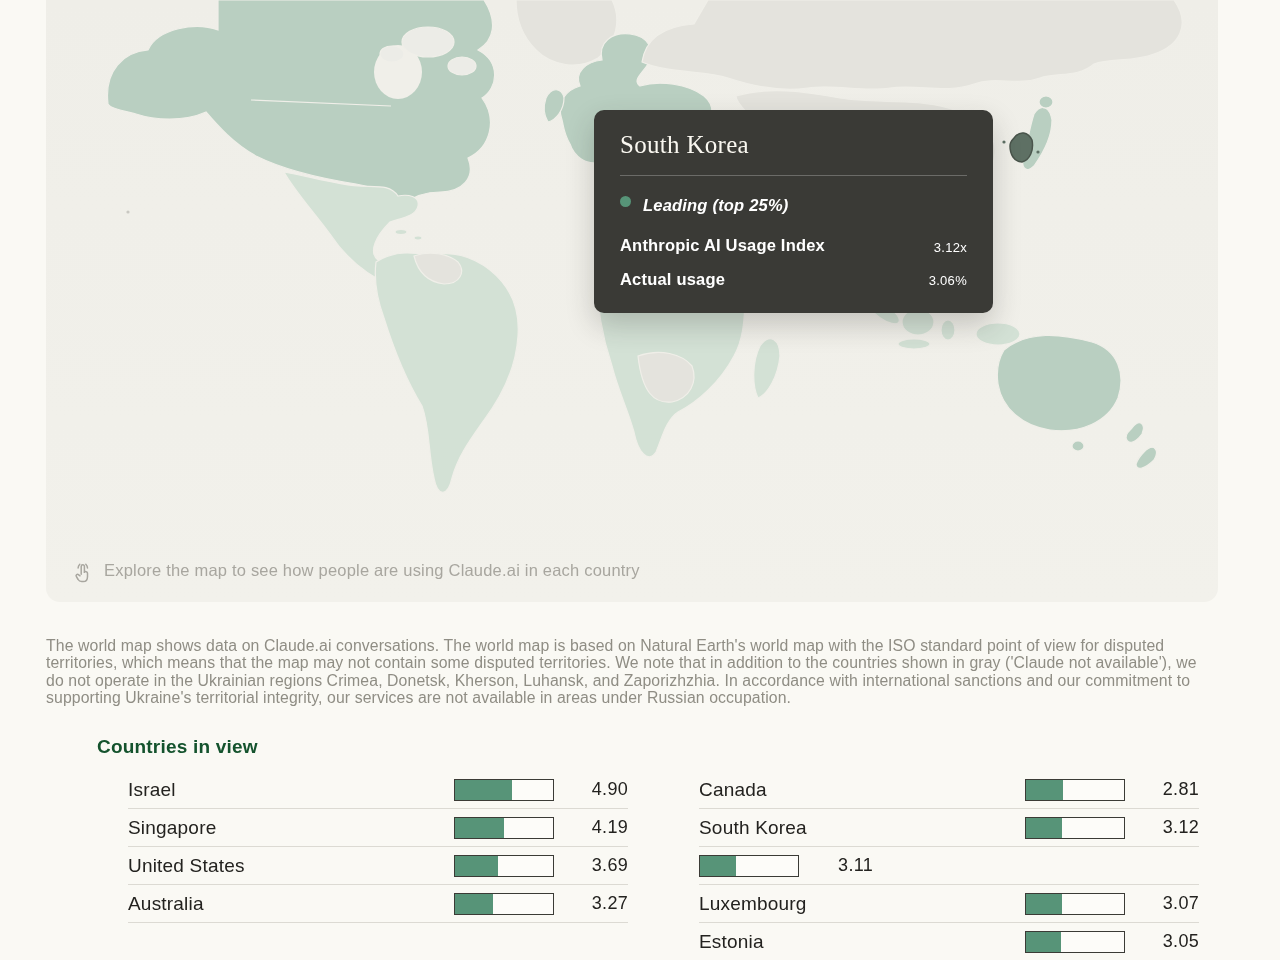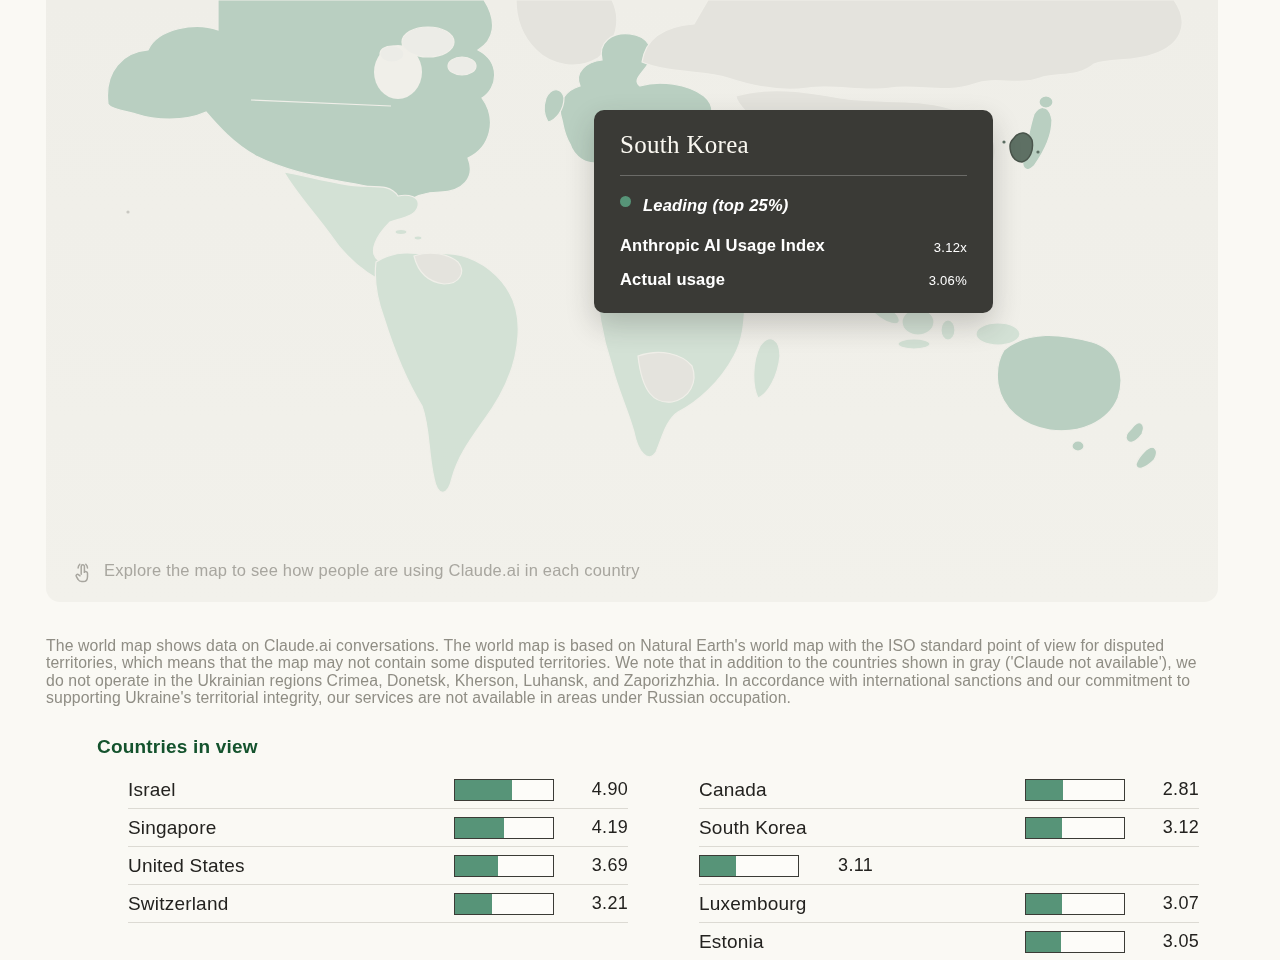--- a/index.html
+++ b/index.html
@@ -231,28 +231,28 @@
   </div>
 
   <div class="country-row">
     <span class="country-name">United States</span>
     <span class="usage-bar">
       <span class="usage-bar-fill" style="display: block; width: 43.8%; background: rgb(87, 148, 120);"></span>
     </span>
     <span class="usage-value">3.69</span>
   </div>
 
-
-  <div class="country-row">
-    <span class="country-name">Switzerland</span>
-    <span class="usage-bar">
-      <span class="usage-bar-fill" style="display: block; width: 38.1%; background: rgb(87, 148, 120);"></span>
-    </span>
-    <span class="usage-value">3.21</span>
-  </div>
+  <div class="country-row">
+    <span class="country-name">Australia</span>
+    <span class="usage-bar">
+      <span class="usage-bar-fill" style="display: block; width: 38.8%; background: rgb(87, 148, 120);"></span>
+    </span>
+    <span class="usage-value">3.27</span>
+  </div>
+
 </div>
     <div>
   <div class="country-row">
     <span class="country-name">Canada</span>
     <span class="usage-bar">
       <span class="usage-bar-fill" style="display: block; width: 37.4%; background: rgb(87, 148, 120);"></span>
     </span>
     <span class="usage-value">2.81</span>
   </div>
 

